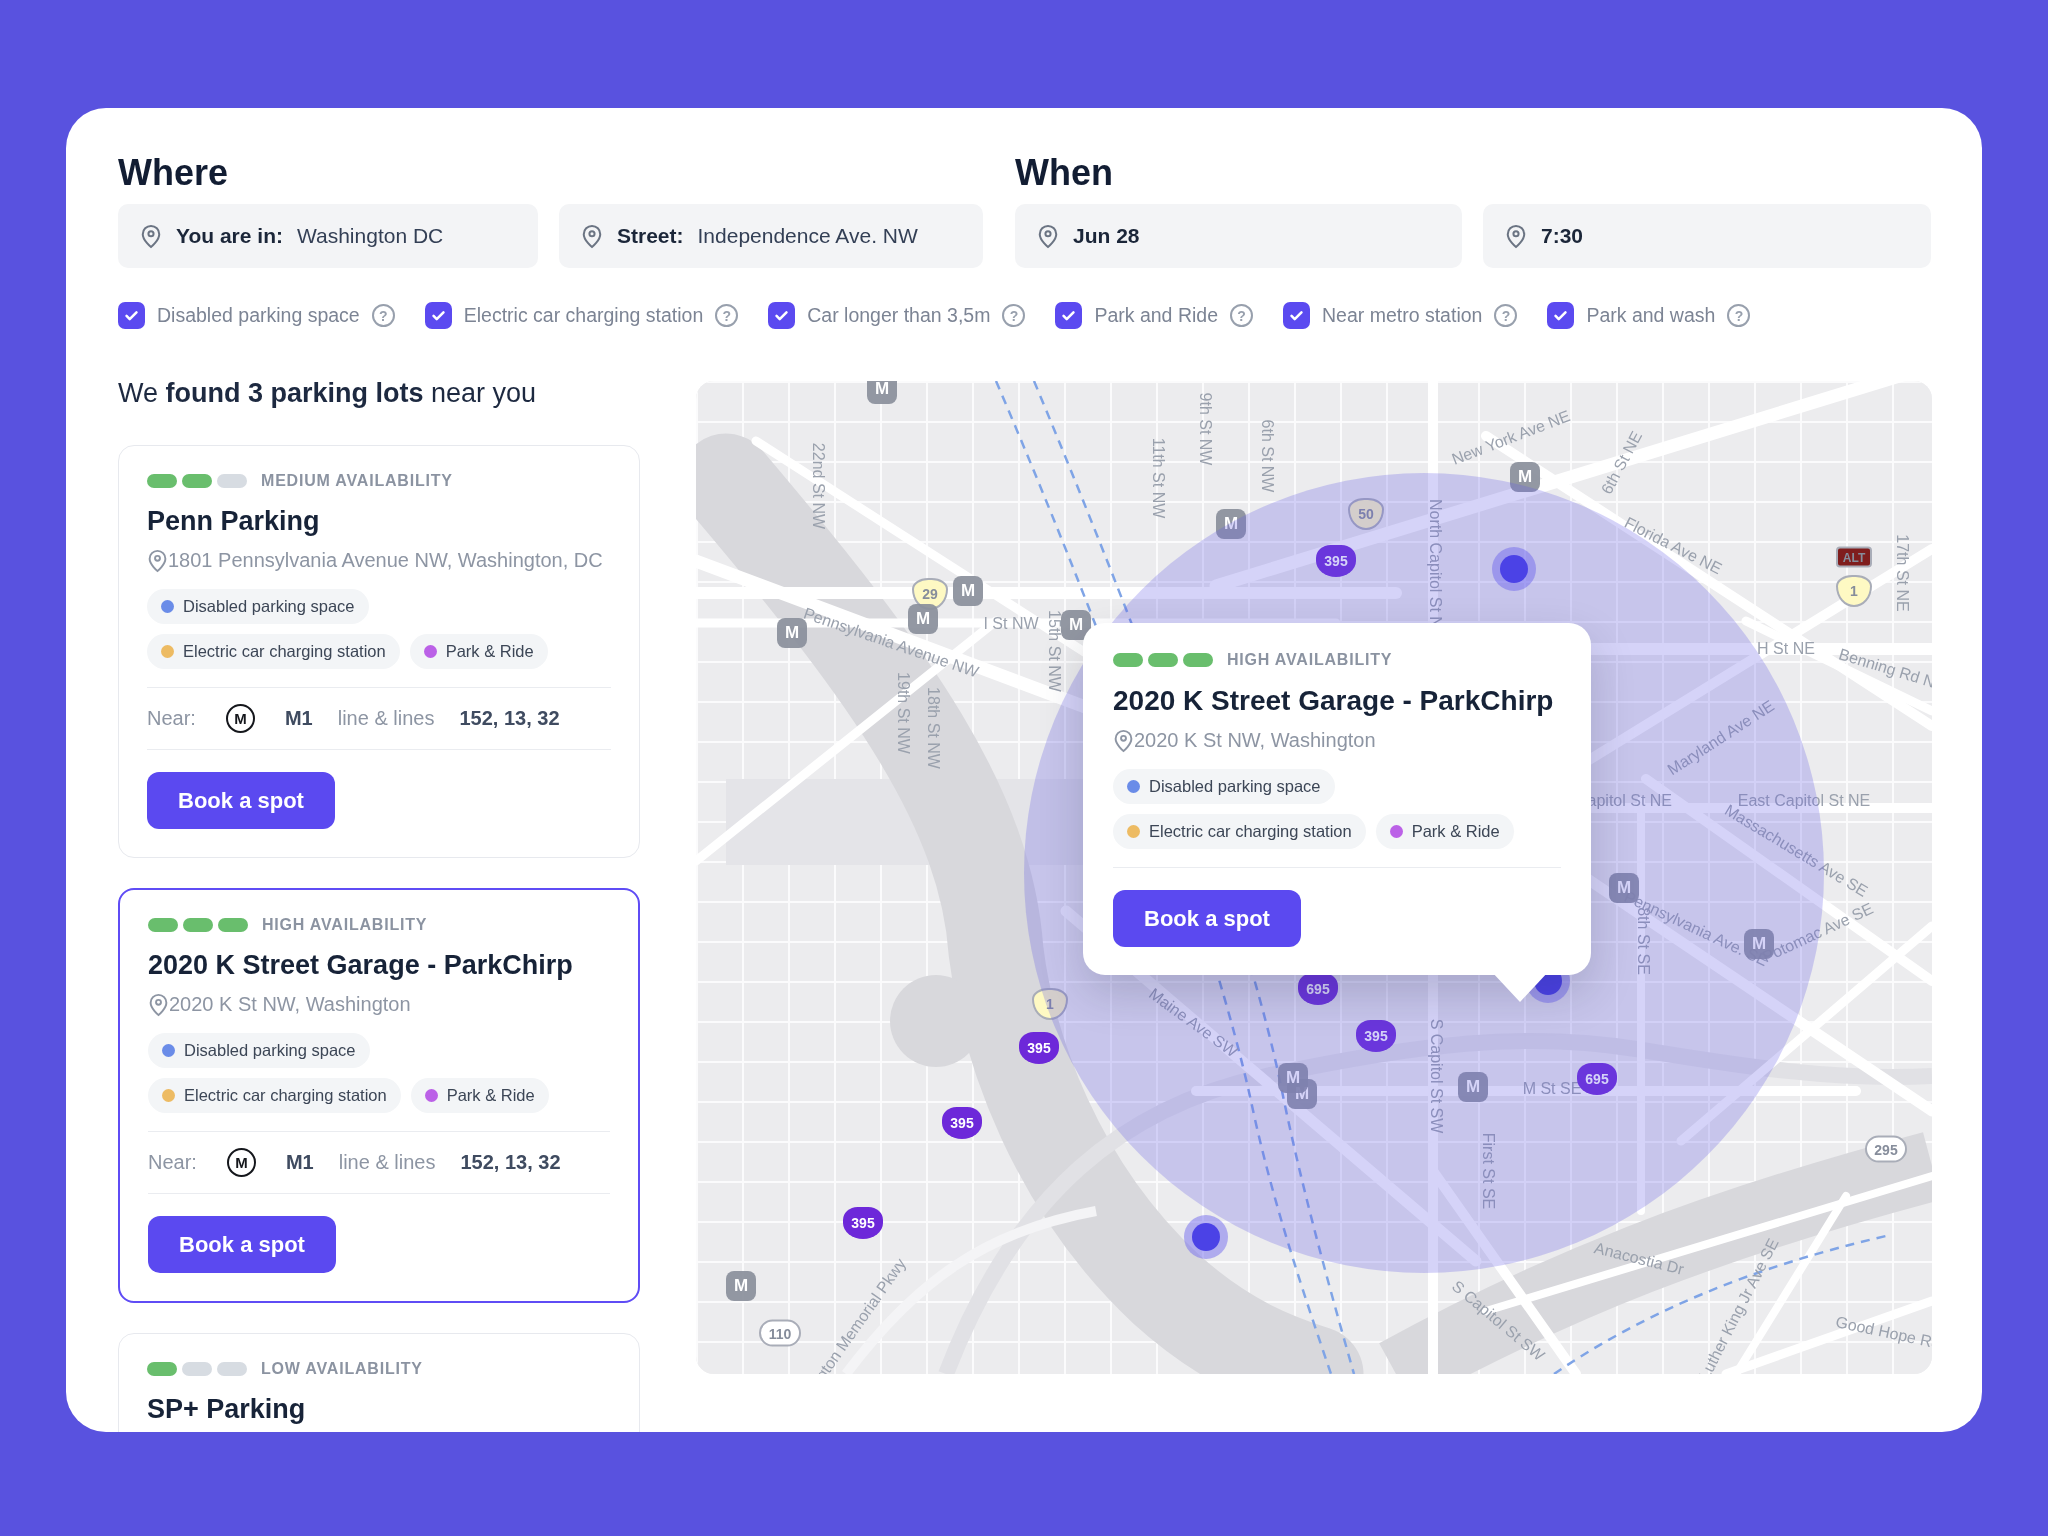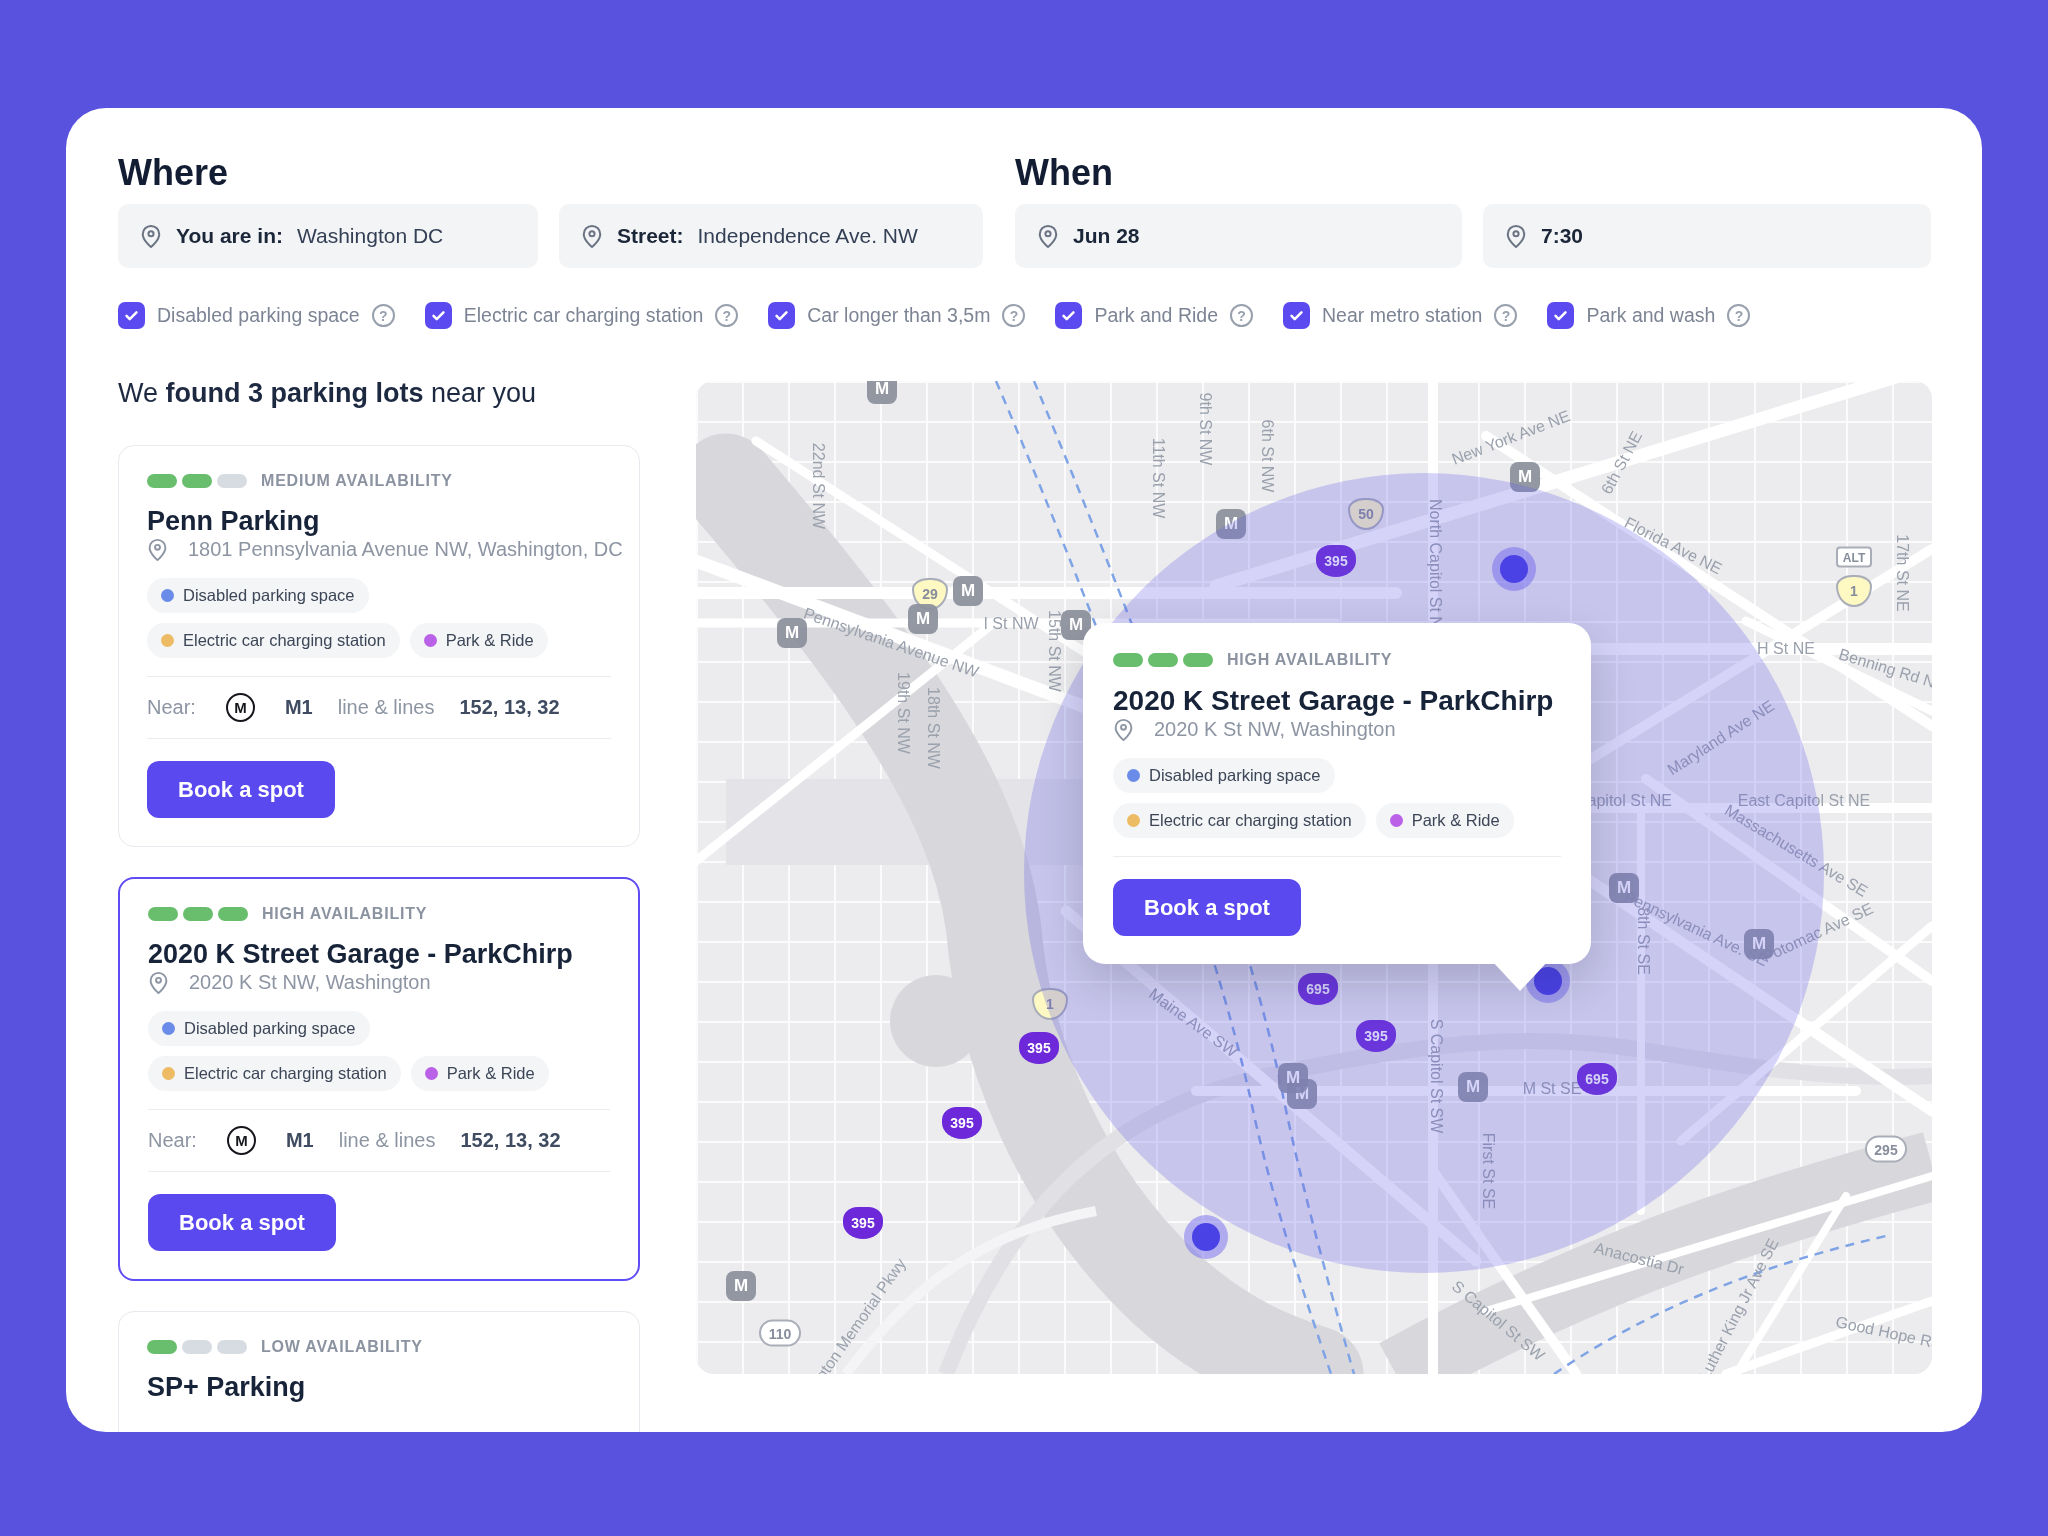--- a/index.html
+++ b/index.html
@@ -27,38 +27,38 @@
 
   .cards{position:absolute;left:52px;top:337px;width:522px;display:flex;flex-direction:column;gap:30px}
   .card{background:#fff;border:1.5px solid #e7e9ee;border-radius:16px;padding:26px 28px 28px}
   .card.selected{border:2px solid #5f4cf5}
   .avail{display:flex;align-items:center;gap:14px}
   .pills{display:flex;gap:5px}
   .pill{width:30px;height:14px;border-radius:7px;background:#d7dce2;display:inline-block}
   .pill-on{background:#69be6d}
   .avail-label{font-size:16px;font-weight:bold;color:#8b93a1;letter-spacing:.8px}
   .card h3,.popup h3{margin-top:16px;font-size:27px;color:#172338;white-space:nowrap}
-  .addr{display:flex;align-items:center;gap:20px;color:#8d95a3;font-size:20px;white-space:nowrap}
+  .addr{margin-top:11px;display:flex;align-items:center;gap:0;color:#8d95a3;font-size:20px;white-space:nowrap}
   .tags{margin-top:16px;display:flex;flex-wrap:wrap;gap:10px;max-width:470px}
   .chip{display:inline-flex;align-items:center;gap:9px;background:#f3f5f7;border-radius:18px;padding:8px 14px;font-size:16.5px;color:#3c4656;white-space:nowrap}
   .dot{width:13px;height:13px;border-radius:50%;flex:0 0 auto}
   .sep{margin-top:18px;border-top:1px solid #eaecf0}
   .near{padding:16px 0;display:flex;align-items:center;gap:25px;font-size:20px;color:#8d95a3;border-bottom:1px solid #eaecf0;white-space:nowrap}
   .near b{color:#3f4b60}
   .mcircle{width:29px;height:29px;border-radius:50%;border:2.5px solid #15171c;color:#15171c;font-weight:bold;font-size:15px;display:flex;align-items:center;justify-content:center;margin:0 5px;background:#fff}
   .cta{margin-top:22px;width:188px;height:57px;border:none;border-radius:12px;background:#5b49f0;color:#fff;font-size:22px;font-weight:bold;font-family:inherit;cursor:pointer}
 
   .map{position:absolute;left:630px;top:273px;width:1236px;height:993px;border-radius:18px;overflow:hidden;background:#ededef}
   .layer{position:absolute;inset:0;pointer-events:none}
   .street-label{position:absolute;font-size:16px;color:#9aa1ad;white-space:nowrap}
   .shield{position:absolute;font-size:14px;font-weight:bold;display:flex;align-items:center;justify-content:center;font-family:"Liberation Sans",sans-serif}
   .shield-us{width:36px;height:32px;background:#fef9c3;border:2px solid #a9adb8;border-radius:45% 45% 50% 50%/35% 35% 65% 65%;color:#868d9b}
   .shield-int{width:40px;height:32px;background:#6d28d9;color:#fff;border-radius:40% 40% 55% 55%/45% 45% 55% 55%}
   .shield-pill{min-width:42px;height:27px;padding:0 7px;background:#fff;border:2px solid #a9adb8;border-radius:14px;color:#868d9b}
-  .shield-alt{width:36px;height:21px;background:#ffffff;border:2px solid #a9adb8;border-radius:4px;color:#868d9b;font-size:12px}
+  .shield-alt{width:36px;height:21px;background:#7f1d1d;border:2px solid #a9adb8;border-radius:4px;color:#868d9b;font-size:12px}
   .metro{position:absolute;width:30px;height:30px;border-radius:8px;background:rgba(138,143,155,.92);color:#fff;font-weight:bold;font-size:17px;display:flex;align-items:center;justify-content:center}
   .overlay{position:absolute;left:328px;top:92px;width:800px;height:800px;border-radius:50%;background:rgba(101,92,228,.27)}
   .marker{position:absolute;width:44px;height:44px;border-radius:50%;background:rgba(114,106,238,.5)}
   .marker i{position:absolute;inset:8px;border-radius:50%;background:#4b42e6}
 
   .popup{position:absolute;left:387px;top:242px;width:508px;background:#fff;border-radius:22px;padding:28px 30px;box-shadow:0 18px 45px rgba(20,25,50,.18)}
   .popup h3{font-size:28px}
   .tail{position:absolute;left:408px;bottom:-27px;width:0;height:0;border-left:29px solid transparent;border-right:29px solid transparent;border-top:31px solid #fff}
 </style>
 </head>

